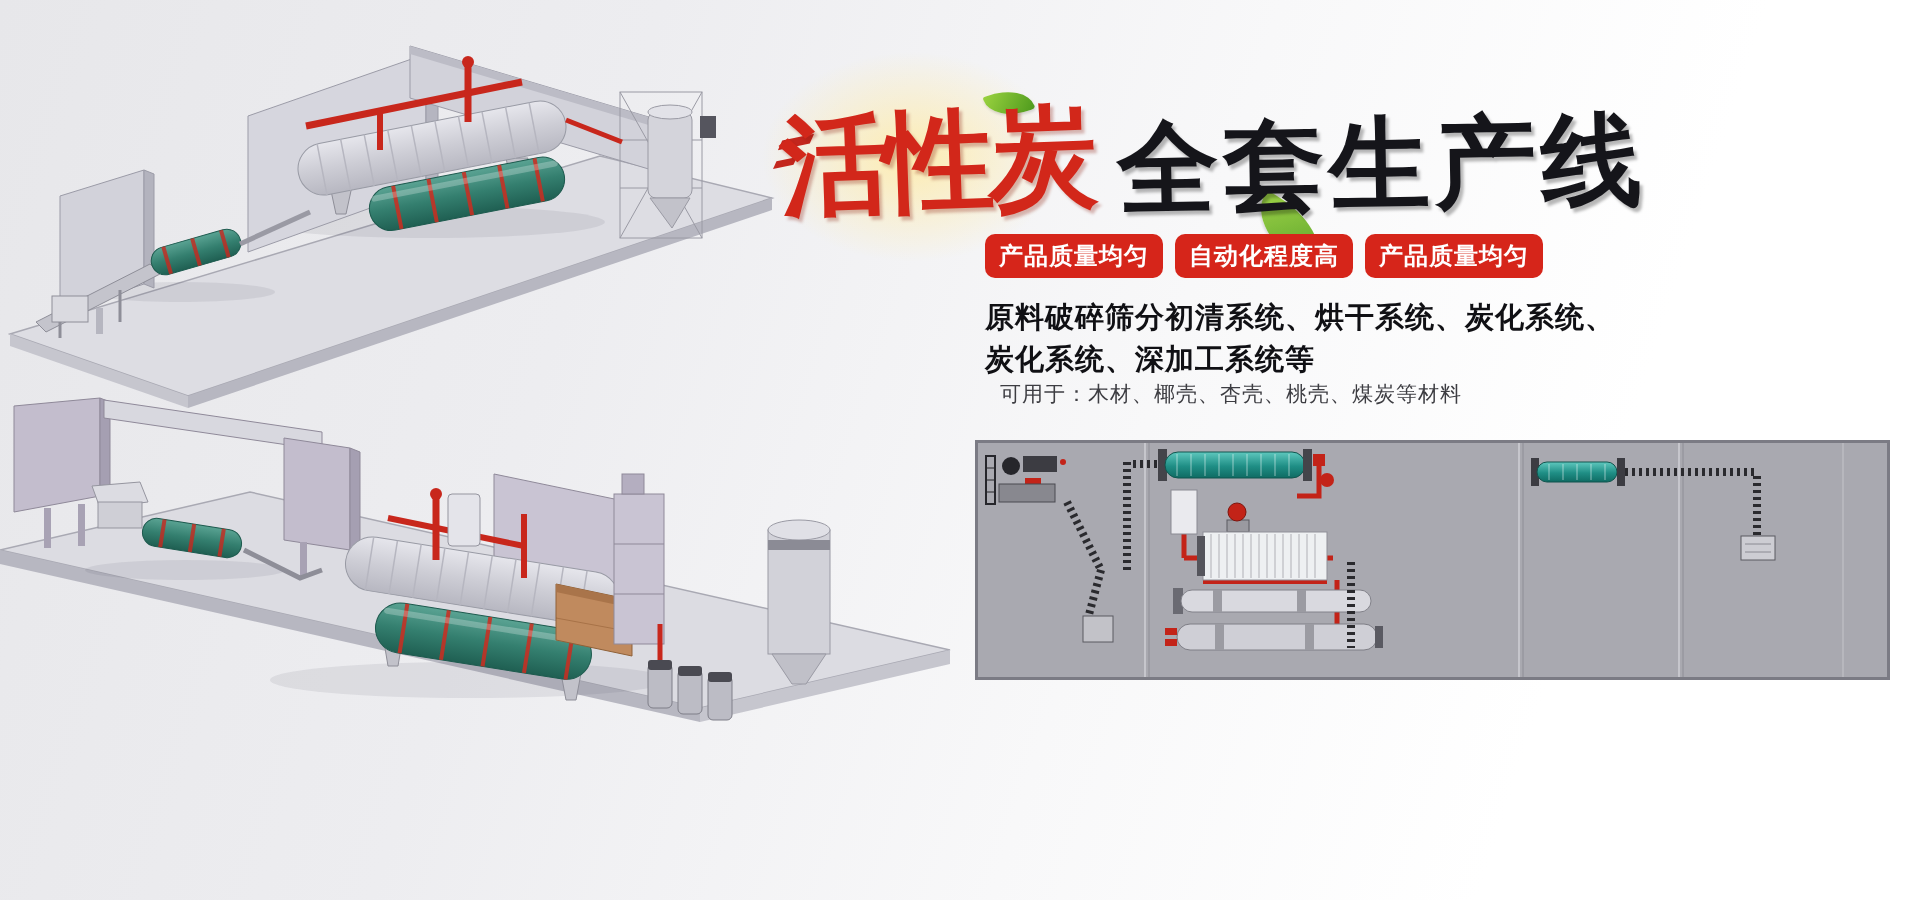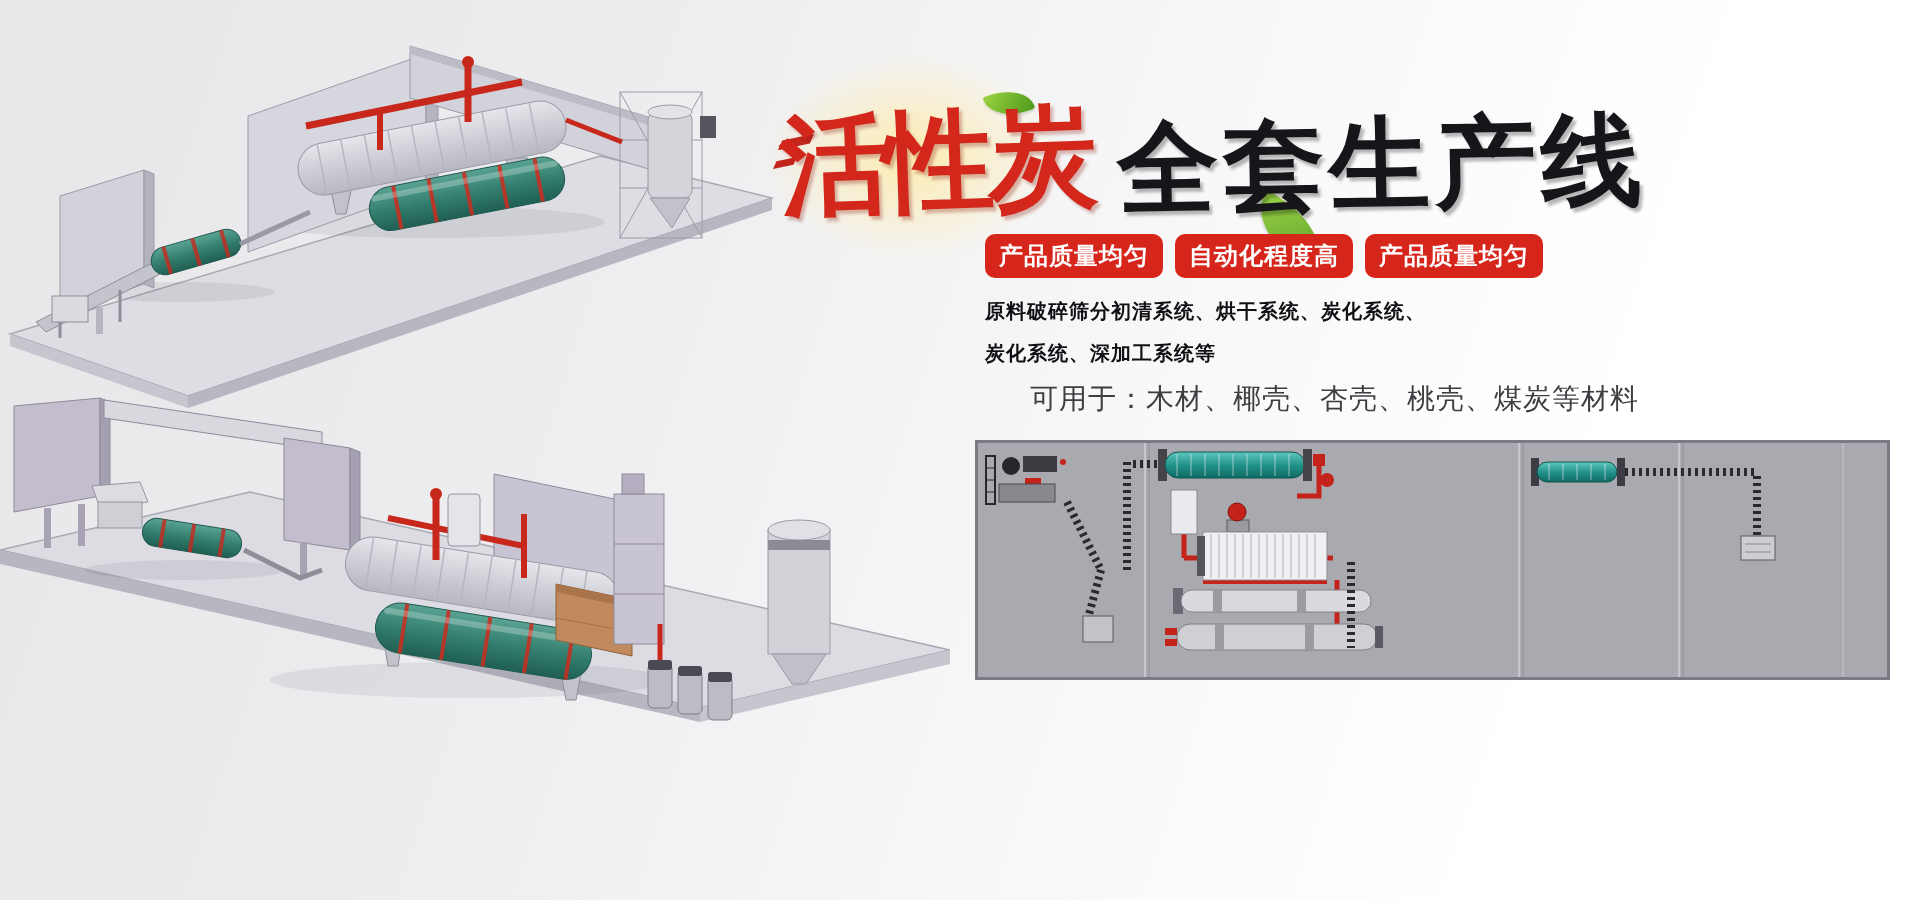--- a/index.html
+++ b/index.html
@@ -37,25 +37,25 @@
   .dash { position:absolute; background:#c3261d; }
   .dash-1 { left:2px;  top:34px; width:28px; height:10px; transform:skewX(-35deg) rotate(-14deg); }
   .dash-2 { left:-4px; top:56px; width:18px; height:8px;  transform:skewX(-35deg) rotate(-14deg); }
 
   .badges { position:absolute; left:985px; top:234px; display:flex; gap:12px;
             list-style:none; margin:0; padding:0; }
   .badge  { background:#d6251a; color:#ffffff; font-weight:700; font-size:24px;
             line-height:1; padding:10px 14px; border-radius:10px; letter-spacing:1px; }
 
   .desc-line { position:absolute; left:985px; margin:0; color:#101014;
-               font-weight:700; font-size:20px; letter-spacing:1px; }
+               font-weight:700; font-size:29px; letter-spacing:1px; }
   .desc-l1 { top:298px; }
   .desc-l2 { top:340px; }
-  .materials { position:absolute; left:1030px; top:380px; margin:0; color:#3d3d42;
-               font-weight:400; font-size:28px; letter-spacing:1px; }
+  .materials { position:absolute; left:1000px; top:380px; margin:0; color:#3d3d42;
+               font-weight:400; font-size:21px; letter-spacing:1px; }
 </style>
 </head>
 <body>
 
 <div class="stage">
 
   <figure class="render-top">
     <svg viewBox="0 0 800 410" width="800" height="410">
       <defs>
         <linearGradient id="drumG1" x1="0" y1="0" x2="0" y2="1">

